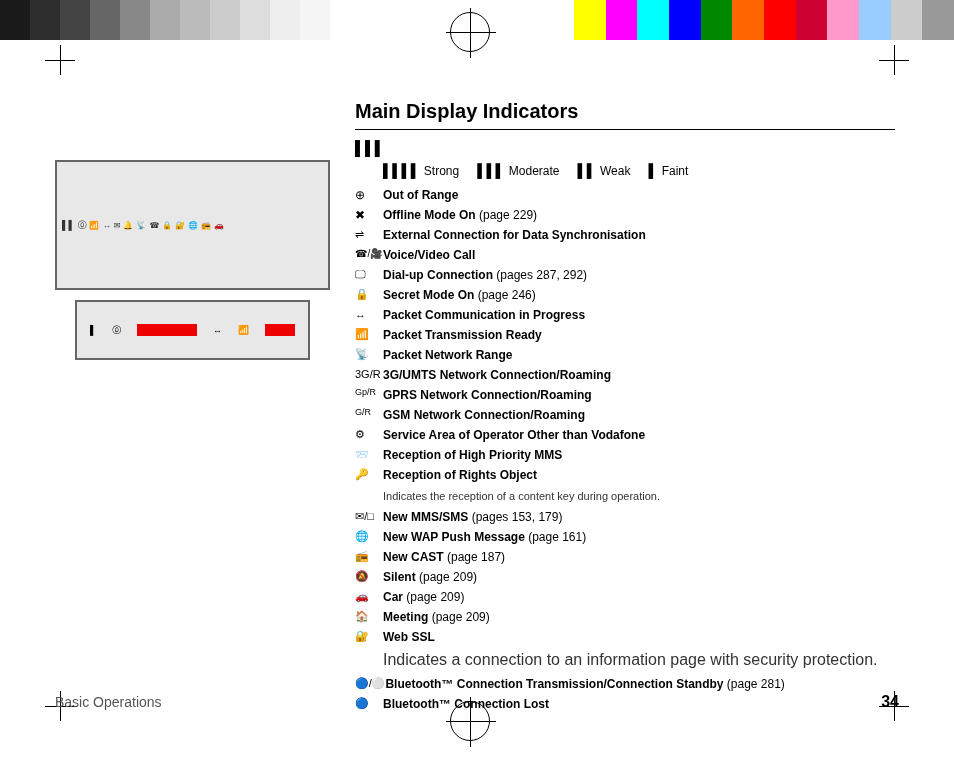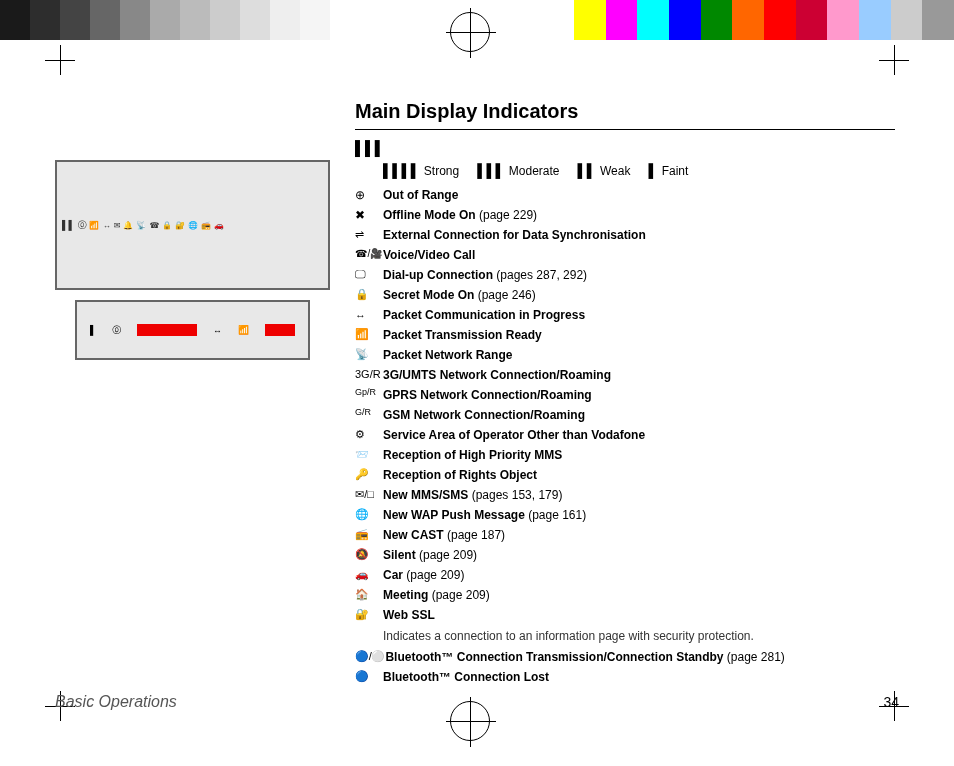--- a/index.html
+++ b/index.html
@@ -227,28 +227,27 @@
       position: absolute;
       bottom: 55px;
       left: 55px;
       right: 55px;
       display: flex;
       justify-content: space-between;
       align-items: center;
     }
 
     .footer-left {
+      font-size: 14px;
+      color: #555;
+    }
+
+    .footer-right {
       font-size: 16px;
-      color: #555;
-      font-style: italic;
-    }
-
-    .footer-right {
-      font-size: 14px;
-      font-weight: normal;
+      font-weight: bold;
       color: #000;
     }
   </style>
 </head>
 <body>
 
 <div class="top-bar-left">
   <div class="color-block" style="background:#1a1a1a"></div>
   <div class="color-block" style="background:#2d2d2d"></div>
   <div class="color-block" style="background:#444"></div>
@@ -412,20 +411,23 @@
     <li>
       <span class="icon-cell" style="font-size:11px">📨</span>
       <span class="item-label"><span class="bold">Reception of High Priority MMS</span></span>
     </li>
 
     <li>
       <span class="icon-cell" style="font-size:11px">🔑</span>
       <span class="item-label"><span class="bold">Reception of Rights Object</span></span>
     </li>
 
+    <li style="margin-left:28px; margin-bottom:3px; display:list-item;">
+      <span class="item-label" style="font-size:11px; color:#333;">Indicates the reception of a content key during operation.</span>
+    </li>
 
     <li>
       <span class="icon-cell" style="font-size:11px">✉/□</span>
       <span class="item-label"><span class="bold">New MMS/SMS</span><span class="normal"> (pages 153, 179)</span></span>
     </li>
 
     <li>
       <span class="icon-cell" style="font-size:11px">🌐</span>
       <span class="item-label"><span class="bold">New WAP Push Message</span><span class="normal"> (page 161)</span></span>
     </li>
@@ -449,21 +451,21 @@
       <span class="icon-cell" style="font-size:11px">🏠</span>
       <span class="item-label"><span class="bold">Meeting</span><span class="normal"> (page 209)</span></span>
     </li>
 
     <li>
       <span class="icon-cell" style="font-size:11px">🔐</span>
       <span class="item-label"><span class="bold">Web SSL</span></span>
     </li>
 
     <li style="margin-left:28px; margin-bottom:3px; display:list-item;">
-      <span class="item-label" style="font-size:12px; color:#333;">Indicates a connection to an information page with security protection.</span>
+      <span class="item-label" style="font-size:16px; color:#333;">Indicates a connection to an information page with security protection.</span>
     </li>
 
     <li>
       <span class="icon-cell" style="font-size:11px">🔵/⚪</span>
       <span class="item-label"><span class="bold">Bluetooth™ Connection Transmission/Connection Standby</span><span class="normal"> (page 281)</span></span>
     </li>
 
     <li>
       <span class="icon-cell" style="font-size:11px">🔵</span>
       <span class="item-label"><span class="bold">Bluetooth™ Connection Lost</span></span>

